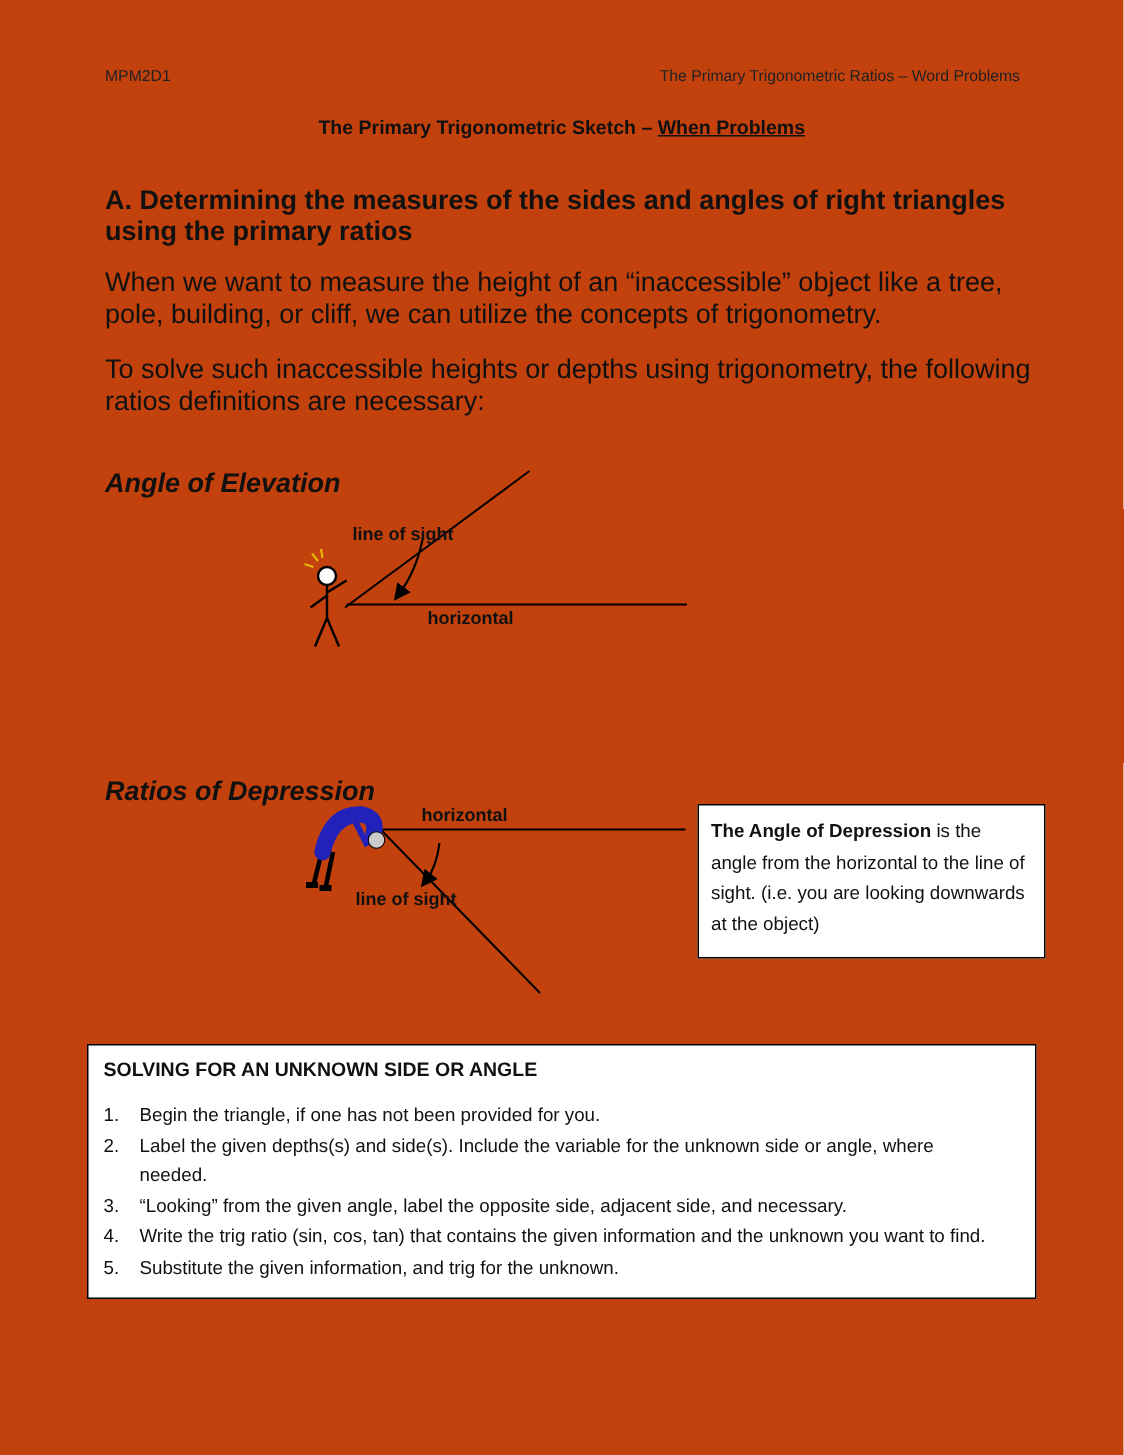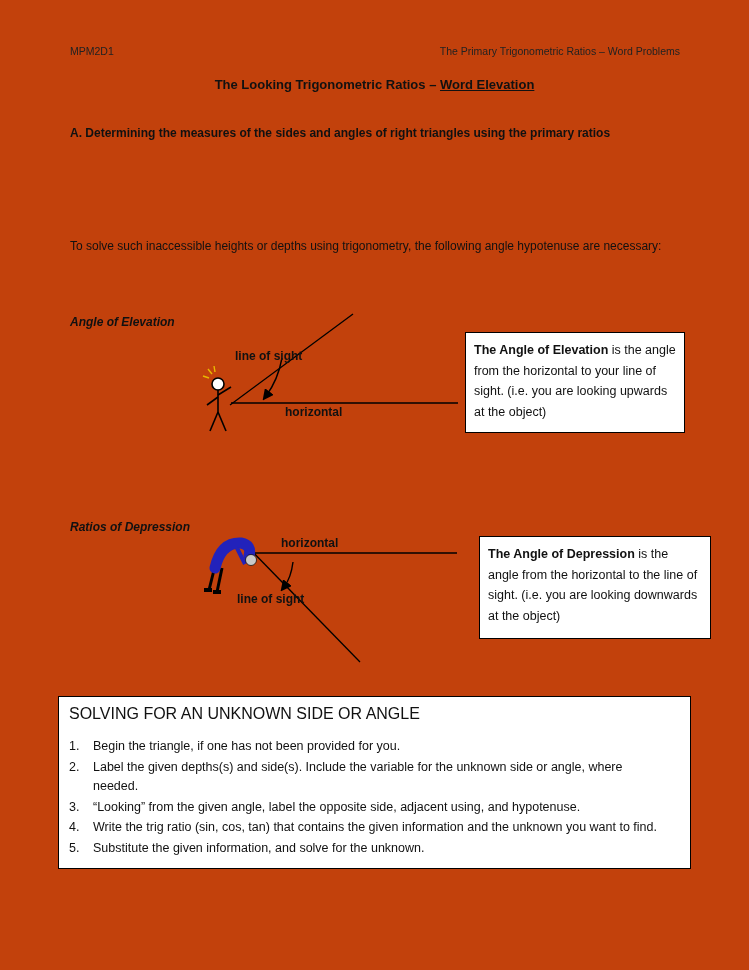--- a/index.html
+++ b/index.html
@@ -5,56 +5,57 @@
   html,body { margin:0; padding:0; background:#ffffff; }
   .page {
     position:relative; width:749px; height:970px; background:#c2410c;
     font-family:"Liberation Sans", sans-serif; color:#111;
     overflow:hidden;
   }
   .abs { position:absolute; }
   .hdr { font-size:10.5px; color:#222; }
   .title { top:77px; left:0; width:100%; text-align:center; font-size:13px; font-weight:bold; }
   .title .u { text-decoration:underline; }
-  .bodytext { font-size:12px; line-height:21px; }
+  .bodytext { font-size:18px; line-height:21px; }
   .bold { font-weight:bold; }
   .bolditalic { font-weight:bold; font-style:italic; }
   .diagram-label { font-size:12px; font-weight:bold; white-space:nowrap; }
   .defbox {
     border:1px solid #000; padding:7px 8px 6px 8px;
     font-size:12.5px; line-height:20.5px; background:#fff;
   }
   .solvebox {
     left:58px; top:696px; width:611px;
     border:1px solid #000; padding:8px 10px 10px 10px;
     font-size:12.5px; background:#fff;
   }
-  .solvebox .sb-title { font-weight:normal; font-size:16px; }
+  .solvebox .sb-title { font-weight:bold; font-size:13px; }
   .solvebox .sb-sub { text-align:center; margin-top:2px; }
   .steps { margin-top:14px; }
   .step-row { display:flex; line-height:19.5px; margin-top:1px; }
   .step-num { width:24px; flex:0 0 24px; }
   .step-text { flex:1; max-width:572px; }
   svg { display:block; }
 </style>
 </head>
 <body>
 
 <div class="page">
 
   <div class="abs hdr" style="left:70px; top:45px;">MPM2D1</div>
   <div class="abs hdr" style="right:69px; top:45px;">The Primary Trigonometric Ratios – Word Problems</div>
 
   <div class="abs title">
-    <span>The Looking Trigonometric Ratios – </span><span class="u">Word Elevation</span>
+    <span>The Primary Trigonometric Sketch – </span><span class="u">When Problems</span>
   </div>
 
   <div class="abs bodytext bold" style="left:70px; top:123px; width:618px;">A. Determining the measures of the sides and angles of right triangles using the primary ratios</div>
 
-  <div class="abs bodytext" style="left:70px; top:236px; width:618px;">To solve such inaccessible heights or depths using trigonometry, the following angle hypotenuse are necessary:</div>
+  <div class="abs bodytext" style="left:70px; top:178px; width:618px;">When we want to measure the height of an “inaccessible” object like a tree, pole, building, or cliff, we can utilize the concepts of trigonometry.</div>
+  <div class="abs bodytext" style="left:70px; top:236px; width:618px;">To solve such inaccessible heights or depths using trigonometry, the following ratios definitions are necessary:</div>
 
   <div class="abs bodytext bolditalic" style="left:70px; top:312px;text-align:center;">Angle of Elevation</div>
 
   <svg class="abs" style="left:185px; top:308px;" width="280" height="135" viewBox="0 0 280 135">
     <defs>
       <marker id="arrow1" markerWidth="8" markerHeight="8" refX="4" refY="4" orient="auto">
         <path d="M0,0 L8,4 L0,8 Z" fill="#000"></path>
       </marker>
     </defs>
 
@@ -76,23 +77,20 @@
     <g stroke="#e8b800" stroke-width="1.4">
       <line x1="27" y1="66" x2="23" y2="61"></line>
       <line x1="30" y1="64" x2="29" y2="58"></line>
       <line x1="24" y1="70" x2="18" y2="68"></line>
     </g>
   </svg>
 
   <div class="abs diagram-label" style="left:235px; top:349px;">line of sight</div>
   <div class="abs diagram-label" style="left:285px; top:405px;">horizontal</div>
 
-  <div class="abs defbox" style="left:465px; top:332px; width:202px; height:86px;">
-    <span class="bold">The Angle of Elevation</span><span> is the angle from the horizontal to your line of sight. (i.e. you are looking upwards at the object)</span>
-  </div>
 
   <div class="abs bodytext bolditalic" style="left:70px; top:517px;">Ratios of Depression</div>
 
   <svg class="abs" style="left:195px; top:530px;" width="270" height="140" viewBox="0 0 270 140">
     <defs>
       <marker id="arrow2" markerWidth="8" markerHeight="8" refX="4" refY="4" orient="auto">
         <path d="M0,0 L8,4 L0,8 Z" fill="#000"></path>
       </marker>
     </defs>
 
@@ -109,43 +107,43 @@
       <rect x="18" y="60" width="8" height="4" fill="#000"></rect>
       <path d="M 20,38 Q 26,12 46,13 Q 57,15 54,26" stroke="#2222bb" stroke-width="11" fill="none" stroke-linecap="round"></path>
       <line x1="42" y1="18" x2="50" y2="34" stroke="#2222bb" stroke-width="4"></line>
       <circle cx="56" cy="30" r="5.5" fill="#c9c9c9" stroke="#000" stroke-width="0.7"></circle>
     </g>
   </svg>
 
   <div class="abs diagram-label" style="left:281px; top:536px;">horizontal</div>
   <div class="abs diagram-label" style="left:237px; top:592px;">line of sight</div>
 
-  <div class="abs defbox" style="left:465px; top:536px; width:214px; height:88px;margin-left:14px;">
+  <div class="abs defbox" style="left:465px; top:536px; width:214px; height:88px;">
     <span class="bold">The Angle of Depression</span><span> is the angle from the horizontal to the line of sight.  (i.e. you are looking downwards at the object)</span>
   </div>
 
   <div class="abs solvebox">
     <div class="sb-title">SOLVING FOR AN UNKNOWN SIDE OR ANGLE</div>
     <div class="steps">
       <div class="step-row">
         <span class="step-num">1.</span>
         <span class="step-text">Begin the triangle, if one has not been provided for you.</span>
       </div>
       <div class="step-row">
         <span class="step-num">2.</span>
         <span class="step-text">Label the given depths(s) and side(s).  Include the variable for the unknown side or angle, where needed.</span>
       </div>
       <div class="step-row">
         <span class="step-num">3.</span>
-        <span class="step-text">“Looking” from the given angle, label the opposite side, adjacent using, and hypotenuse.</span>
+        <span class="step-text">“Looking” from the given angle, label the opposite side, adjacent side, and necessary.</span>
       </div>
       <div class="step-row">
         <span class="step-num">4.</span>
         <span class="step-text">Write the trig ratio (sin, cos, tan) that contains the given information and the unknown you want to find.</span>
       </div>
       <div class="step-row">
         <span class="step-num">5.</span>
-        <span class="step-text">Substitute the given information, and solve for the unknown.</span>
+        <span class="step-text">Substitute the given information, and trig for the unknown.</span>
       </div>
     </div>
   </div>
 
 </div>
 
 </body></html>

